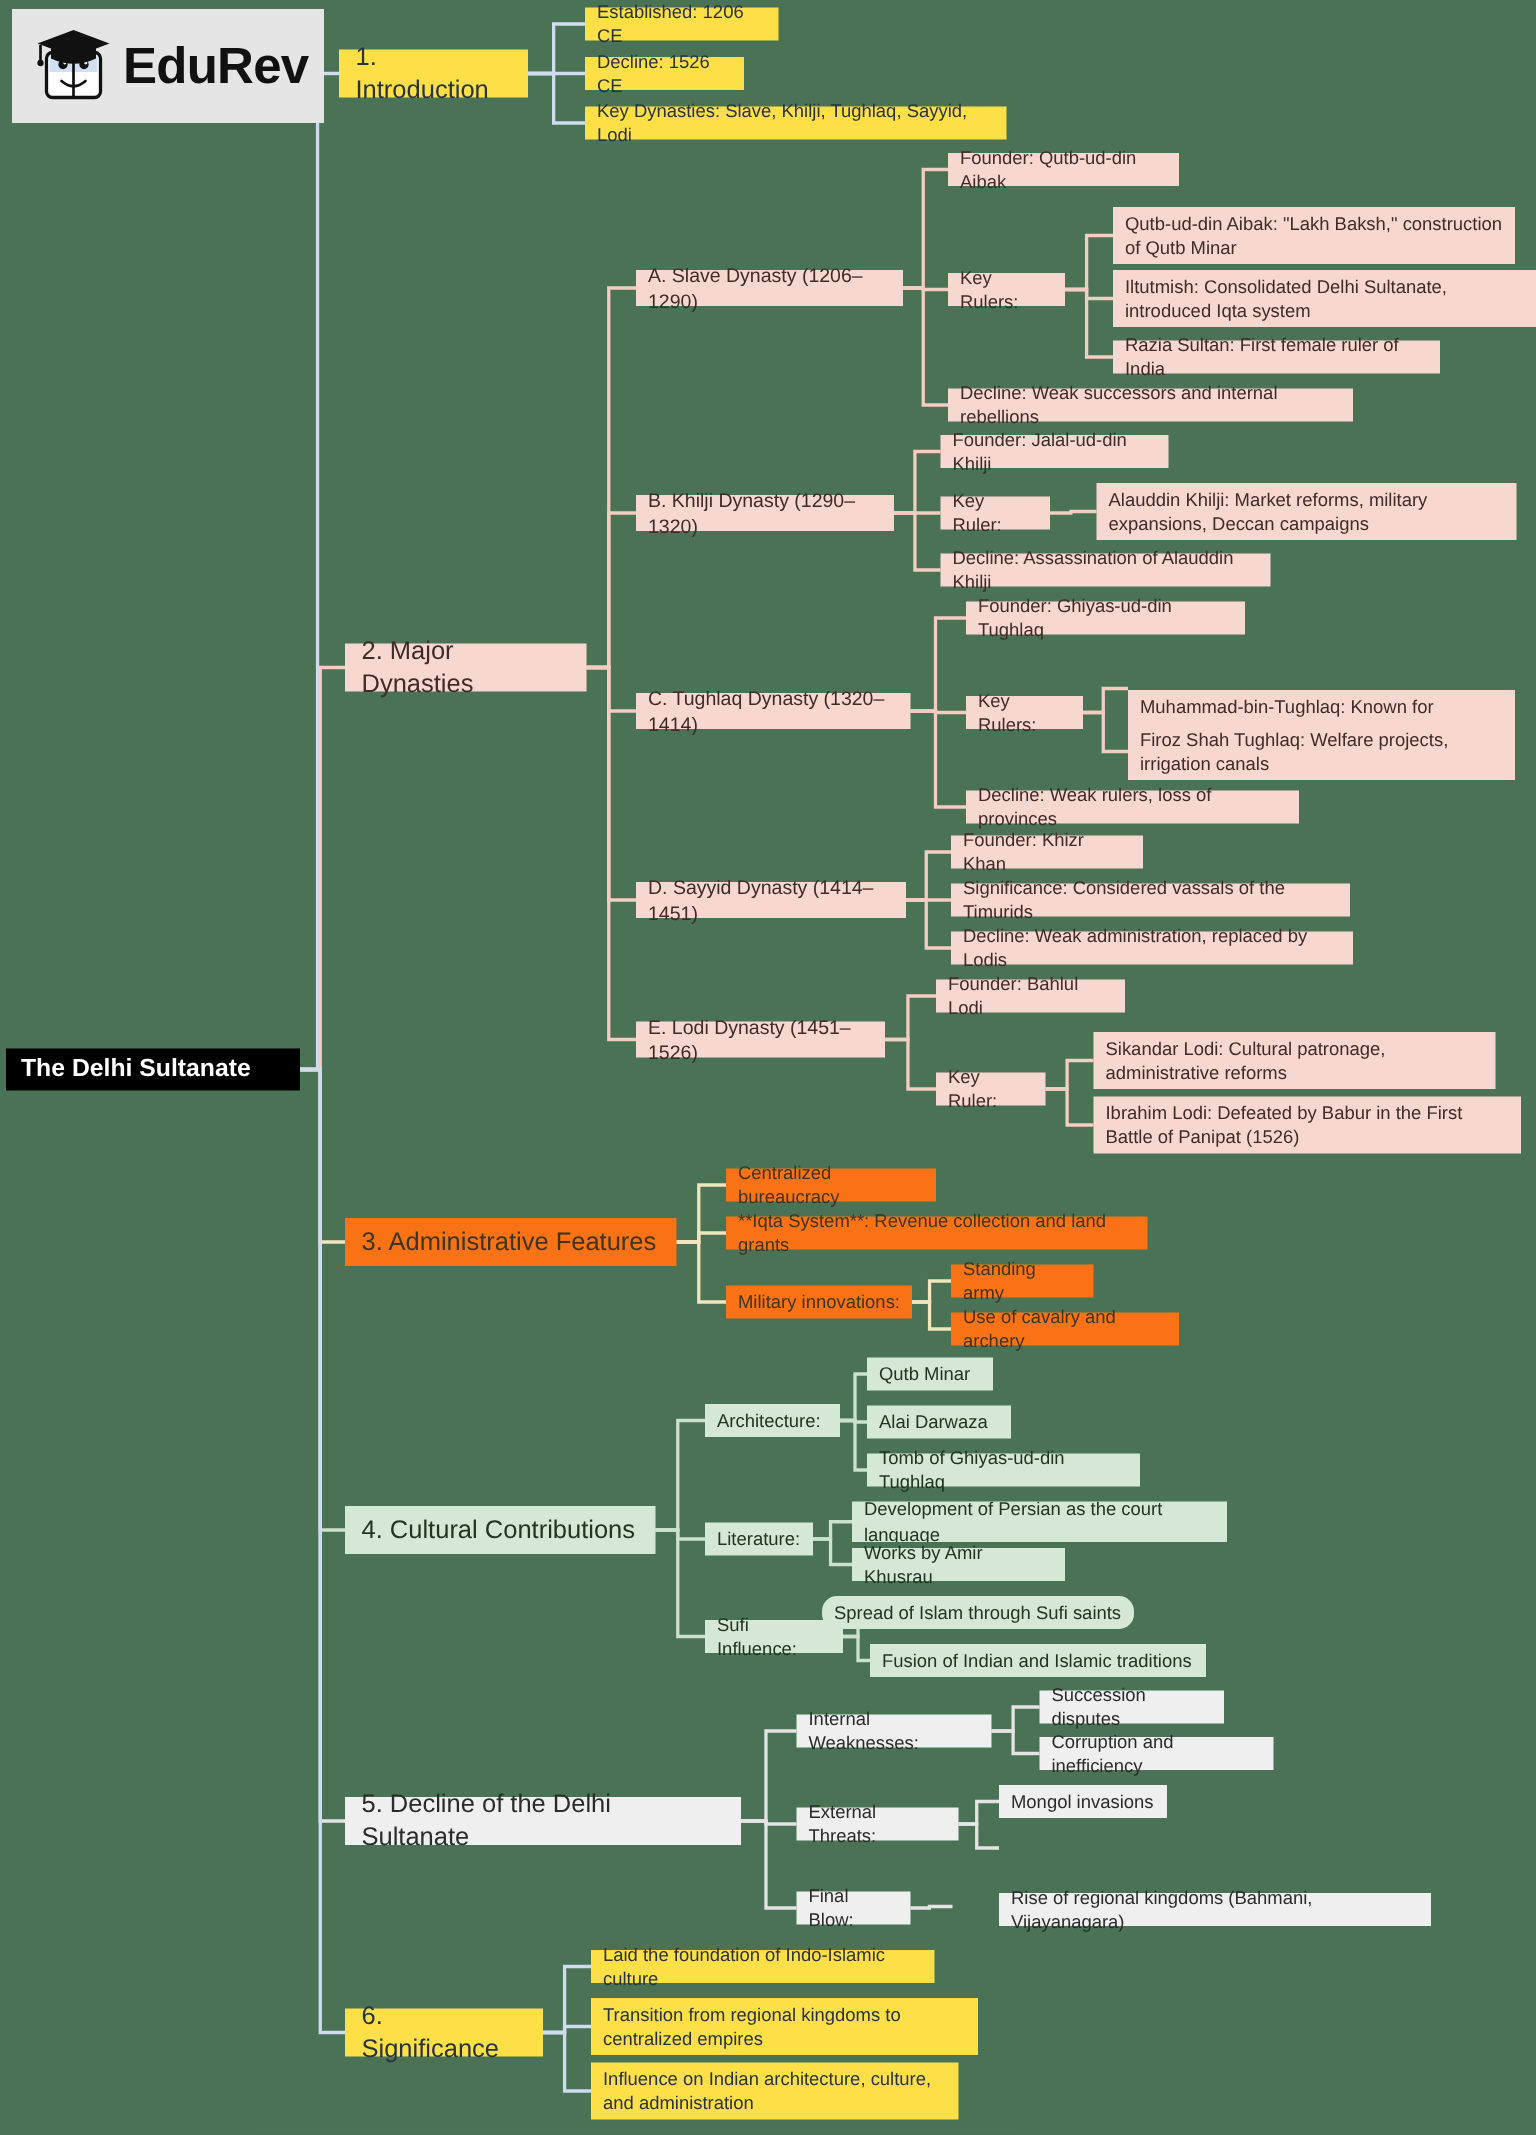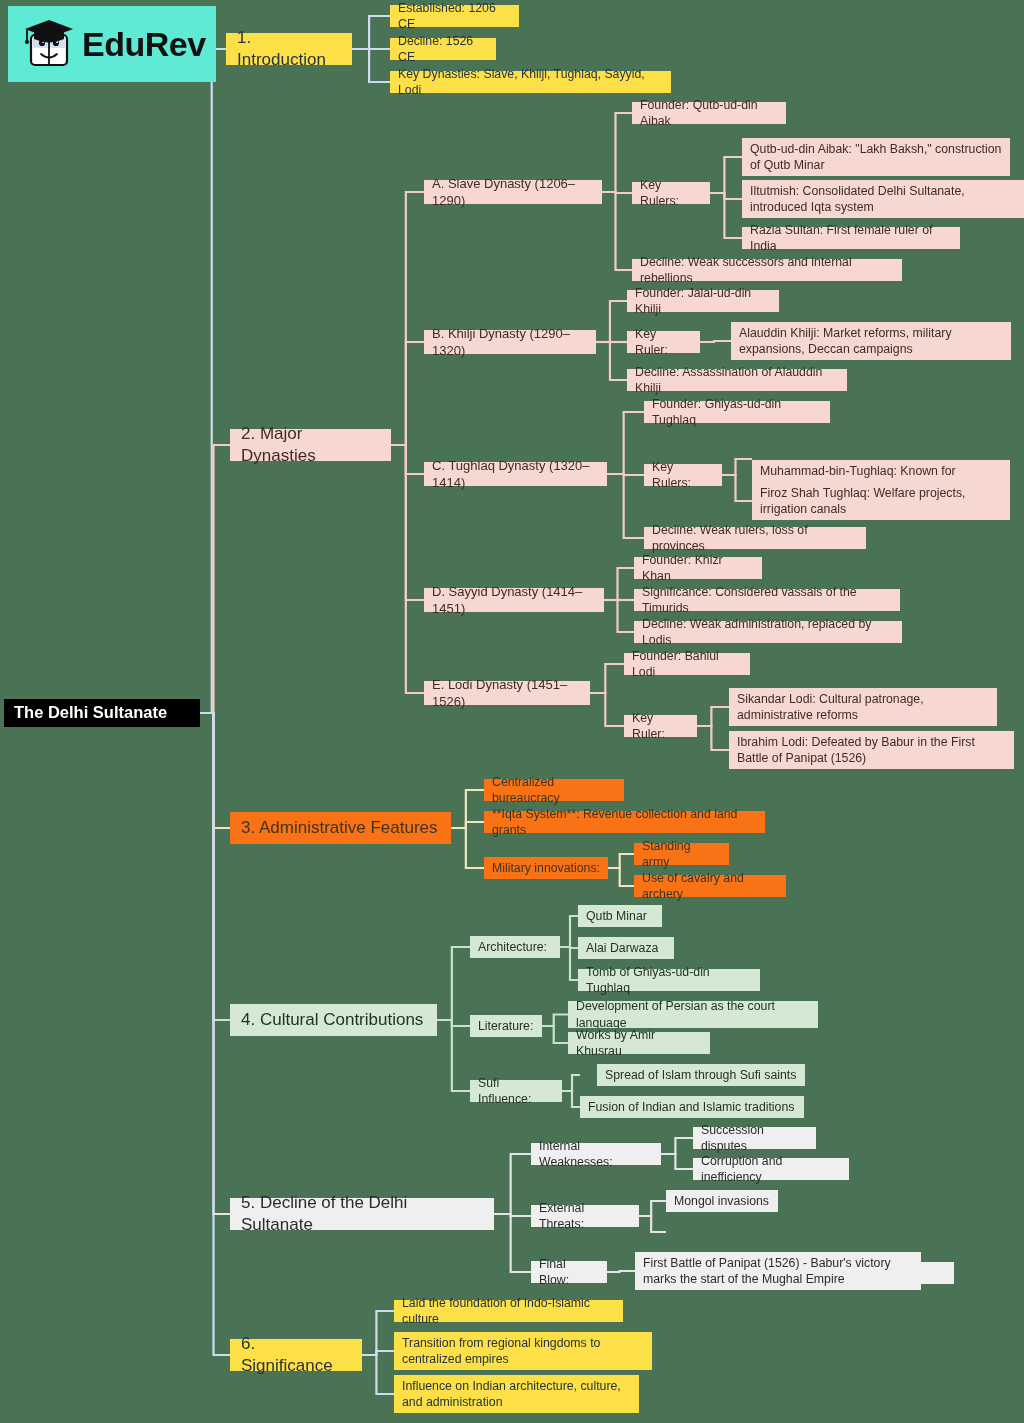--- a/index.html
+++ b/index.html
@@ -60,21 +60,21 @@
 
   
   .leaf { font-size: 12.3px; }
   .mid  { font-size: 13px; }
 
   
   #logo {
     position: absolute;
     left: 8px; top: 6px;
     width: 208px; height: 76px;
-    background: #5eead4;
+    background: #e5e5e5;
     z-index: 5;
     display: flex;
     align-items: center;
     gap: 6px;
     padding-left: 14px;
   }
   #logo .wordmark {
     font-size: 34px;
     font-weight: bold;
     color: #111111;
@@ -321,21 +321,21 @@
   </div>
   <div class="node leaf c-green" style="left:568px; top:1001px; width:250px; height:27px; overflow:hidden;">
     <span>Development of Persian as the court language</span>
   </div>
   <div class="node leaf c-green" style="left:568px; top:1032px; width:142px; height:22px;">
     <span>Works by Amir Khusrau</span>
   </div>
   <div class="node leaf c-green" style="left:470px; top:1080px; width:92px; height:22px;">
     <span>Sufi Influence:</span>
   </div>
-  <div class="node leaf c-green" style="left:597px; top:1064px; width:208px; height:22px;">
+  <div class="node leaf c-green" style="left:548px; top:1064px; width:208px; height:22px;border-radius:10px;">
     <span>Spread of Islam through Sufi saints</span>
   </div>
   <div class="node leaf c-green" style="left:580px; top:1096px; width:224px; height:22px;">
     <span>Fusion of Indian and Islamic traditions</span>
   </div>
 
   <div class="node lvl1 c-grey" style="left:230px; top:1198px; width:264px; height:32px;">
     <span>5. Decline of the Delhi Sultanate</span>
   </div>
   <div class="node leaf c-grey" style="left:531px; top:1143px; width:130px; height:22px;">
@@ -352,23 +352,20 @@
   </div>
   <div class="node leaf c-grey" style="left:666px; top:1190px; width:112px; height:22px;">
     <span>Mongol invasions</span>
   </div>
   <div class="node leaf c-grey" style="left:666px; top:1221px; width:288px; height:22px;margin-top:41px;">
     <span>Rise of regional kingdoms (Bahmani, Vijayanagara)</span>
   </div>
   <div class="node leaf c-grey" style="left:531px; top:1261px; width:76px; height:22px;">
     <span>Final Blow:</span>
   </div>
-  <div class="node leaf c-grey" style="left:635px; top:1252px; width:286px; height:38px;">
-    <span>First Battle of Panipat (1526) - Babur's victory marks the start of the Mughal Empire</span>
-  </div>
 
   <div class="node lvl1 c-blue" style="left:230px; top:1339px; width:132px; height:32px;">
     <span>6. Significance</span>
   </div>
   <div class="node leaf c-blue" style="left:394px; top:1300px; width:229px; height:22px;">
     <span>Laid the foundation of Indo-Islamic culture</span>
   </div>
   <div class="node leaf c-blue" style="left:394px; top:1332px; width:258px; height:38px;">
     <span>Transition from regional kingdoms to centralized empires</span>
   </div>

